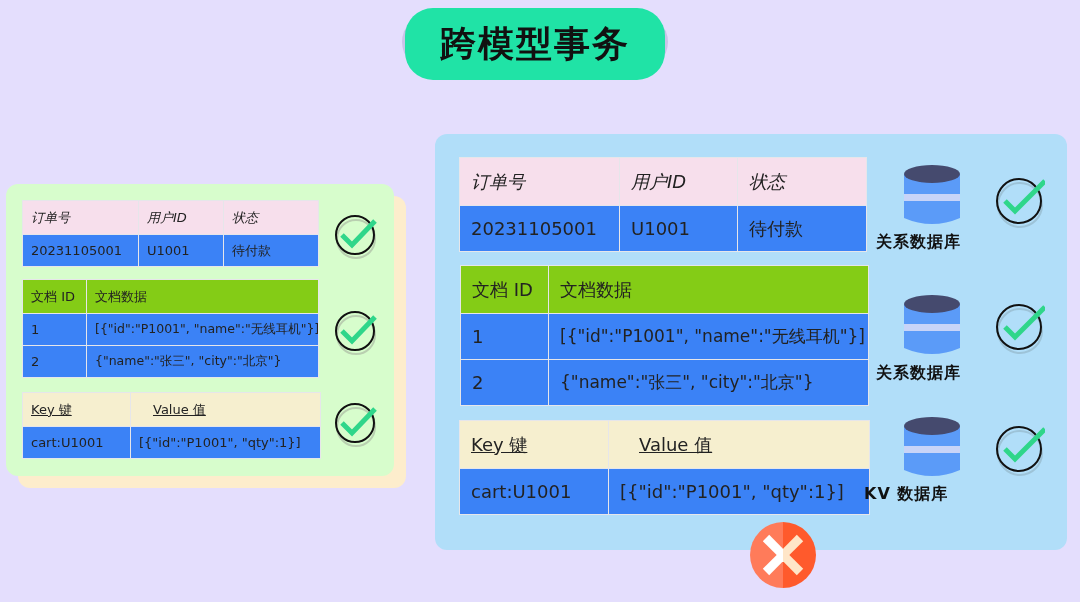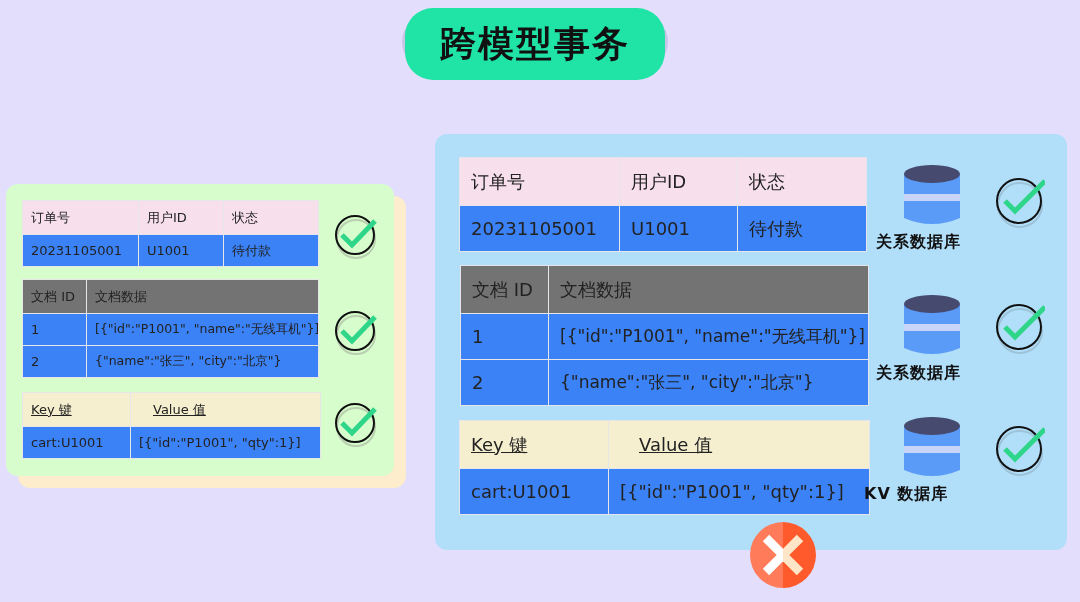--- a/index.html
+++ b/index.html
@@ -38,22 +38,22 @@
     position: absolute; left: 435px; top: 134px; width: 632px; height: 416px;
     border-radius: 12px; background: #b1def9;
   }
 
   
   table { position: absolute; border-collapse: collapse; table-layout: fixed; }
   td, th {
     border: 1px solid #e6e6ea; text-align: left; font-weight: normal;
     white-space: nowrap; overflow: hidden;
   }
-  .pink th { background: #f7dfec; }
-  .lav th { background: #737373; }
+  .pink th { background: #f7dfec; font-style: italic; }
+  .lav th { background: #84cc16; }
   .cream th { background: #f6efcf; text-decoration: underline; }
   td { background: #3b82f6; }
 
   .sm th, .sm td { font-size: 13px; padding: 0 8px; height: 32px; color: #222; }
   .sm th { height: 34px; }
   .lg th, .lg td { font-size: 18px; padding: 0 11px; height: 46px; color: #222; }
   .lg th { height: 48px; }
 
   
   .check { position: absolute; width: 52px; height: 52px; }

